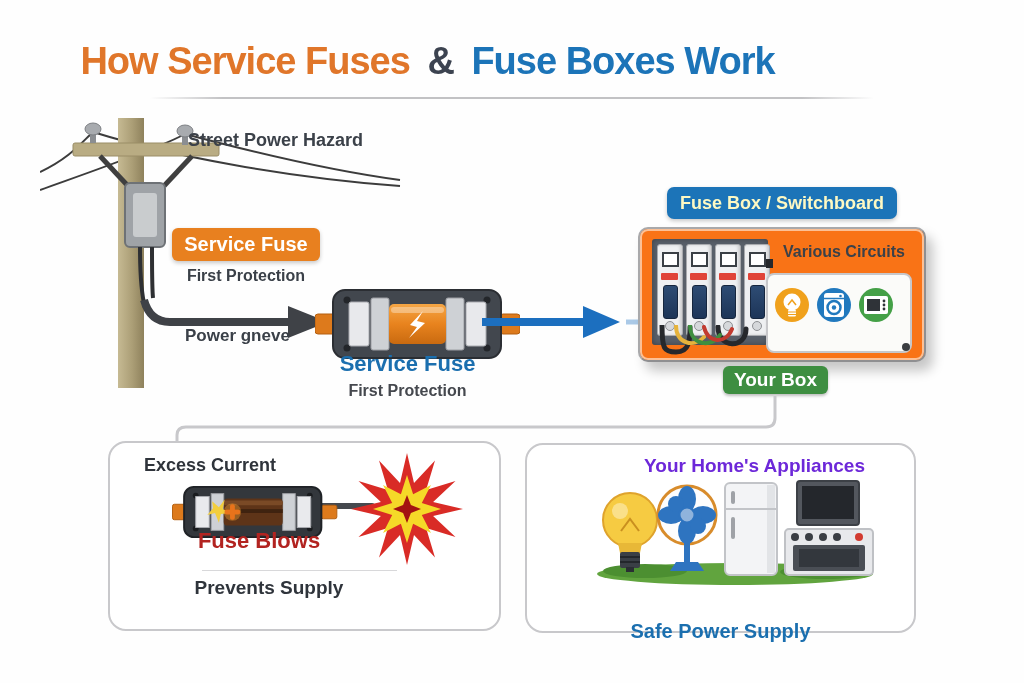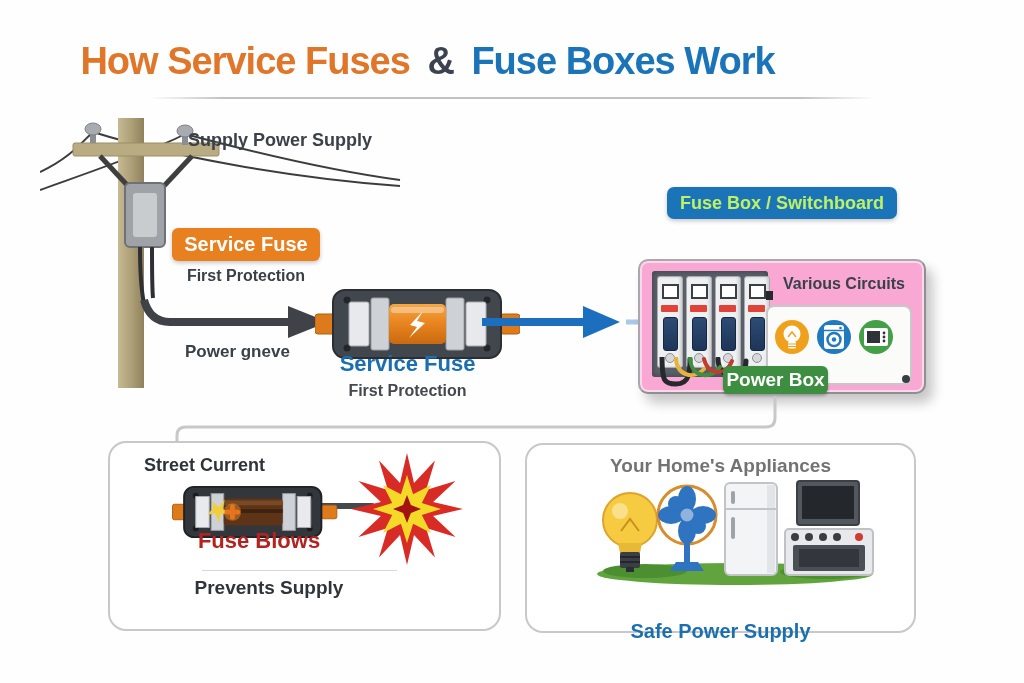--- a/index.html
+++ b/index.html
@@ -12,30 +12,30 @@
   .title .t-amp{color:#3c4350;padding:0 8px;}
   .title .t-blue{color:var(--blue);}
   .title-divider{left:150px;top:97px;width:724px;height:2px;
     background:linear-gradient(90deg,rgba(200,200,200,0),#c2c2c4 10%,#c2c2c4 90%,rgba(200,200,200,0));}
   
   .street-label{left:188px;top:130px;font-size:18px;font-weight:bold;color:#3b4149;}
   .pole-badge{left:172px;top:228px;width:148px;height:33px;background:var(--badge_orange);border-radius:6px;
     display:flex;align-items:center;justify-content:center;color:#fff;font-size:20px;font-weight:bold;
     box-shadow:0 2px 4px rgba(0,0,0,.22);}
   .pole-badge-sub{left:172px;top:267px;width:148px;text-align:center;font-size:16px;font-weight:bold;color:#3a4048;}
-  .feed-label{left:185px;top:326px;font-size:17px;font-weight:bold;color:#3a4048;margin-top:16px;}
+  .feed-label{left:185px;top:326px;font-size:17px;font-weight:bold;color:#3a4048;}
   .sf-label{left:315px;top:351px;width:185px;text-align:center;font-size:22px;font-weight:bold;color:var(--label_blue);}
   .sf-sub{left:315px;top:382px;width:185px;text-align:center;font-size:16px;font-weight:bold;color:#45484e;}
   
   .fb-badge{left:667px;top:187px;width:230px;height:32px;background:var(--blue);border-radius:7px;
-    display:flex;align-items:center;justify-content:center;color:#bef264;font-size:18px;font-weight:bold;
+    display:flex;align-items:center;justify-content:center;color:#fef9c3;font-size:18px;font-weight:bold;
     box-shadow:0 2px 4px rgba(0,0,0,.22);}
-  .fb-panel{left:638px;top:227px;width:284px;height:131px;background:#f9a8d4;border:2px solid #a9a9ab;
+  .fb-panel{left:638px;top:227px;width:284px;height:131px;background:#f97316;border:2px solid #a9a9ab;
     border-right-color:#8f8f91;border-bottom-color:#8f8f91;border-radius:10px;
-    box-shadow:7px 9px 12px rgba(0,0,0,.22), inset 0 0 0 2px rgba(255,255,255,.55);margin-top:32px;}
+    box-shadow:7px 9px 12px rgba(0,0,0,.22), inset 0 0 0 2px rgba(255,255,255,.55);}
   .fb-dark{left:12px;top:10px;width:116px;height:106px;background:#59606a;border-radius:3px;
     box-shadow:inset 0 0 6px rgba(0,0,0,.35);}
   .breaker-row{left:17px;top:15px;display:flex;gap:3px;}
   .breaker{position:relative;width:24px;height:90px;background:#eff0f2;border:1px solid #a9abaf;
     border-radius:3px;box-shadow:inset -2px 0 3px rgba(0,0,0,.14);}
   .b-win{position:absolute;left:4px;top:7px;width:13px;height:11px;background:#fff;border:2px solid #3a3f45;}
   .b-red{position:absolute;left:3px;top:28px;width:17px;height:7px;background:#e04338;border-radius:1px;}
   .b-sw{position:absolute;left:5px;top:40px;width:13px;height:32px;background:linear-gradient(#2e4c74,#1d3558);
     border:1px solid #16263e;border-radius:3px;}
   .b-dot{position:absolute;left:7px;top:76px;width:8px;height:8px;background:#d6d8db;border:1px solid #8e9094;border-radius:50%;}
@@ -51,21 +51,21 @@
     box-shadow:0 2px 3px rgba(0,0,0,.25);}
   
   .panel{background:#fff;border:2px solid #c8c8cb;border-radius:18px;}
   .panel-left{left:108px;top:441px;width:389px;height:186px;}
   .panel-right{left:525px;top:443px;width:387px;height:186px;}
   .ep-title{left:34px;top:12px;font-size:18px;font-weight:bold;color:#2f343b;}
   .ep-event{left:9px;top:85px;width:280px;text-align:center;font-size:22px;font-weight:bold;color:var(--red);}
   .ep-divider{left:92px;top:127px;width:195px;height:1px;background:#d8d8da;}
   .ep-sub{left:9px;top:134px;width:300px;text-align:center;font-size:19px;font-weight:bold;color:#2f343b;}
   .rod{left:187px;top:60px;width:78px;height:6px;background:#45494e;border-radius:3px;}
-  .ap-title{left:0;top:10px;width:100%;text-align:center;font-size:19px;font-weight:bold;color:#737373;}
+  .ap-title{left:0;top:10px;width:100%;text-align:center;font-size:19px;font-weight:bold;color:#6d28d9;padding-left:34px;}
   .ap-caption{left:0;top:150px;width:100%;text-align:center;font-size:20px;font-weight:bold;color:var(--label_blue);margin-top:25px;}
 </style>
 </head>
 <body>
 
 <div class="canvas">
 
   <div class="abs title">
     <span class="t-orange">How Service Fuses</span>
     <span class="t-amp">&amp;</span>
@@ -111,21 +111,21 @@
       <path d="M100,137 C100,170 102,186 105,198"></path>
       <path d="M112,137 C112,166 112,178 113,188"></path>
     </g>
 
     <g>
       <path d="M104,190 Q110,212 130,212 L250,212" stroke="#3f4247" stroke-width="8" fill="none"></path>
       <polygon points="248,196 288,212 248,228" fill="#3f4247"></polygon>
     </g>
   </svg>
 
-  <div class="abs street-label">Supply Power Supply</div>
+  <div class="abs street-label">Street Power Hazard</div>
 
   <div class="abs pole-badge">
     <span>Service Fuse</span>
   </div>
   <div class="abs pole-badge-sub">First Protection</div>
   <div class="abs feed-label">Power gneve</div>
 
   <svg class="abs" style="left:315px;top:284px;" width="205" height="80" viewBox="0 0 205 80">
     <defs>
       <linearGradient id="barrelGrad" x1="0" y1="0" x2="0" y2="1">
@@ -230,29 +230,29 @@
           <rect x="8" y="11" width="13" height="12" fill="#2f3338"></rect>
           <circle cx="25" cy="13" r="1.4" fill="#2f3338"></circle>
           <circle cx="25" cy="17" r="1.4" fill="#2f3338"></circle>
           <circle cx="25" cy="21" r="1.4" fill="#2f3338"></circle>
         </svg>
       </div>
     </div>
     <div class="abs fb-screw"></div>
   </div>
   <div class="abs fb-green-badge">
-    <span>Power Box</span>
+    <span>Your Box</span>
   </div>
 
   <svg class="abs" style="left:100px;top:390px;" width="700" height="60" viewBox="0 0 700 60">
     <path d="M675,6 L675,28 Q675,37 666,37 L86,37 Q77,37 77,45 L77,52" stroke="#c8c8cb" stroke-width="3" fill="none"></path>
   </svg>
 
   <div class="abs panel panel-left">
-    <div class="abs ep-title">Street Current</div>
+    <div class="abs ep-title">Excess Current</div>
     <div class="abs rod"></div>
     <svg class="abs" style="left:62px;top:40px;" width="175" height="58" viewBox="0 0 180 60">
       <rect x="0" y="22" width="14" height="16" rx="2" fill="#dd7a1c" stroke="#b35f10"></rect>
       <rect x="154" y="23" width="16" height="14" rx="2" fill="#dd7a1c" stroke="#b35f10"></rect>
       <rect x="12" y="4" width="142" height="52" rx="10" fill="#33373c" stroke="#1f2226" stroke-width="2"></rect>
       <g fill="#1a1c1f">
           <circle cx="24" cy="13" r="3"></circle>
           <circle cx="142" cy="13" r="3"></circle>
           <circle cx="24" cy="47" r="3"></circle>
           <circle cx="142" cy="47" r="3"></circle>

